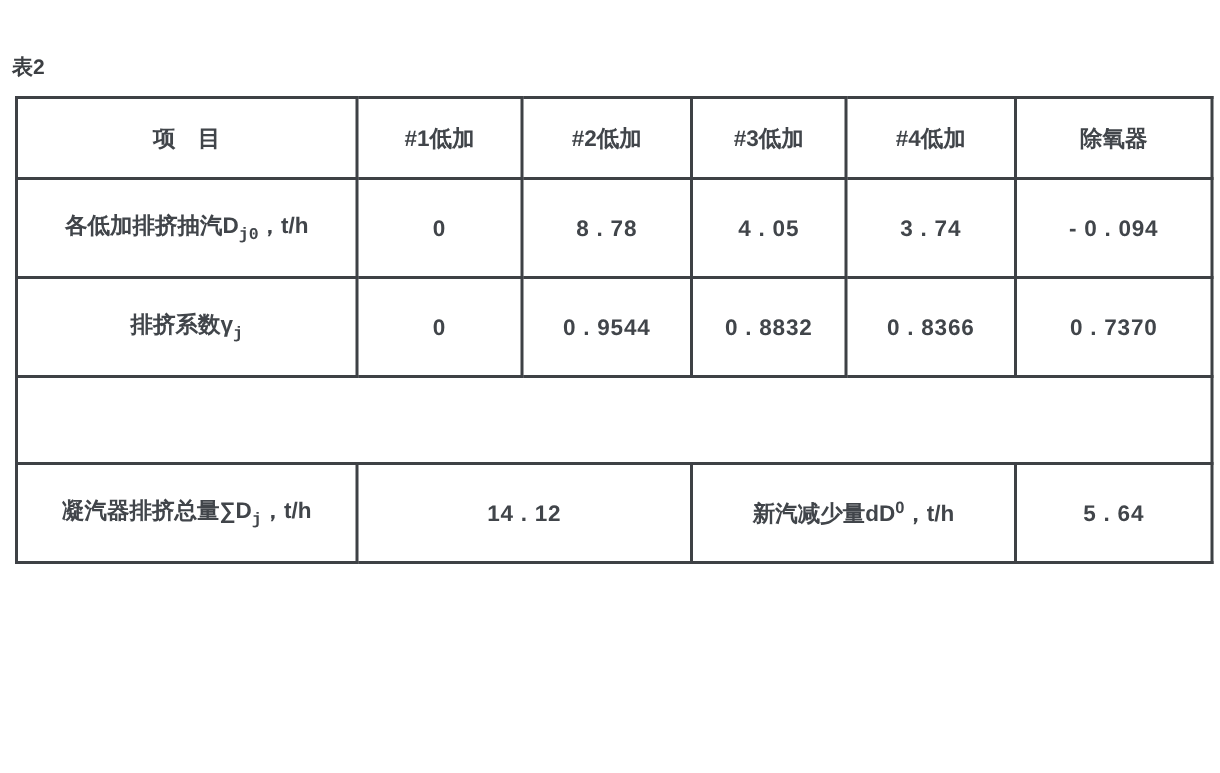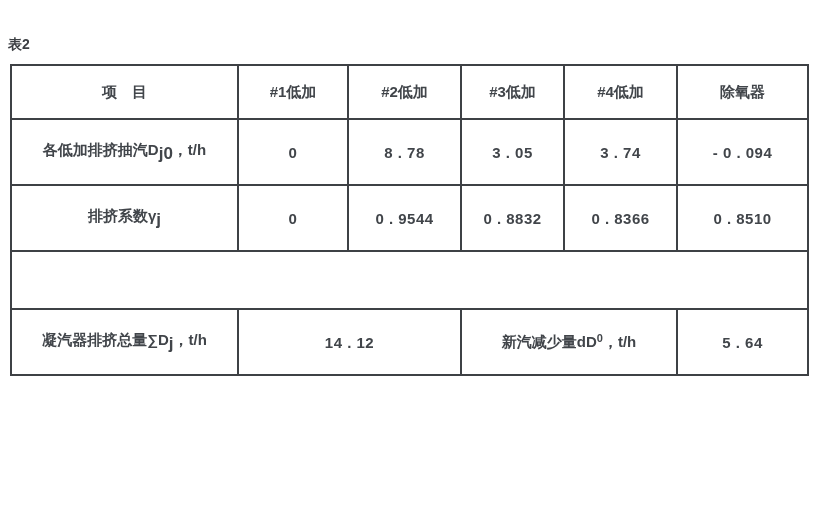--- a/index.html
+++ b/index.html
@@ -44,22 +44,23 @@
   }
   tr.header-row  { height: 54px; }
   tr.data-row    { height: 66px; }
   tr.spacer-row  { height: 58px; }
   tr.summary-row { height: 66px; }
   td.num {
     font-size: 16px;
     letter-spacing: 0.5px;
   }
   sub {
-    font-size: 17px;
+    font-size: 11px;
     vertical-align: -4px;
+    font-family: Liberation Mono, monospace;
   }
   sup {
     font-size: 11px;
     vertical-align: 5px;
   }
 </style>
 </head>
 <body>
 
 <div class="caption">
@@ -83,32 +84,32 @@
     <th>#2低加</th>
     <th>#3低加</th>
     <th>#4低加</th>
     <th>除氧器</th>
   </tr>
 
   <tr class="data-row">
     <td><span>各低加排挤抽汽D</span><sub>j0</sub><span>，t/h</span></td>
     <td class="num">0</td>
     <td class="num">8 . 78</td>
-    <td class="num">3 . 05</td>
+    <td class="num">4 . 05</td>
     <td class="num">3 . 74</td>
     <td class="num">- 0 . 094</td>
   </tr>
 
   <tr class="data-row">
     <td><span>排挤系数γ</span><sub>j</sub><span></span></td>
     <td class="num">0</td>
     <td class="num">0 . 9544</td>
     <td class="num">0 . 8832</td>
     <td class="num">0 . 8366</td>
-    <td class="num">0 . 8510</td>
+    <td class="num">0 . 7370</td>
   </tr>
 
 
   <tr class="spacer-row">
     <td colspan="6"></td>
   </tr>
 
   <tr class="summary-row">
     <td><span>凝汽器排挤总量∑D</span><sub>j</sub><span>，t/h</span></td>
     <td class="num" colspan="2">14 . 12</td>

